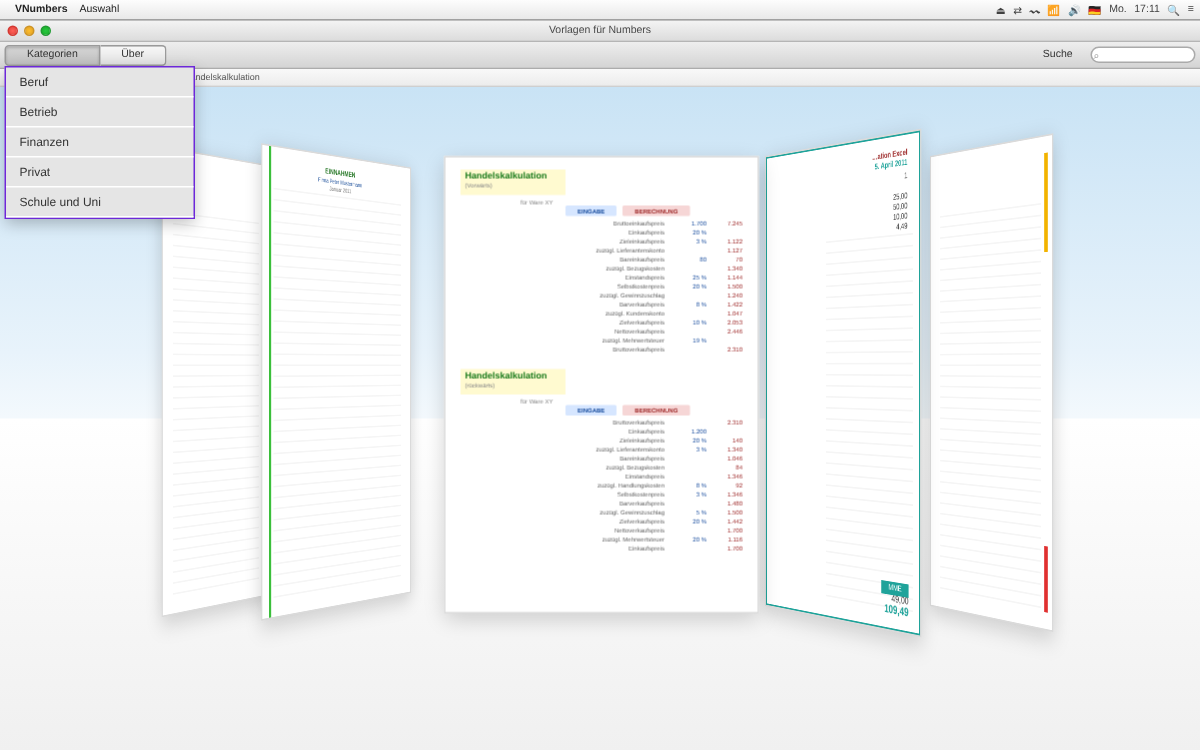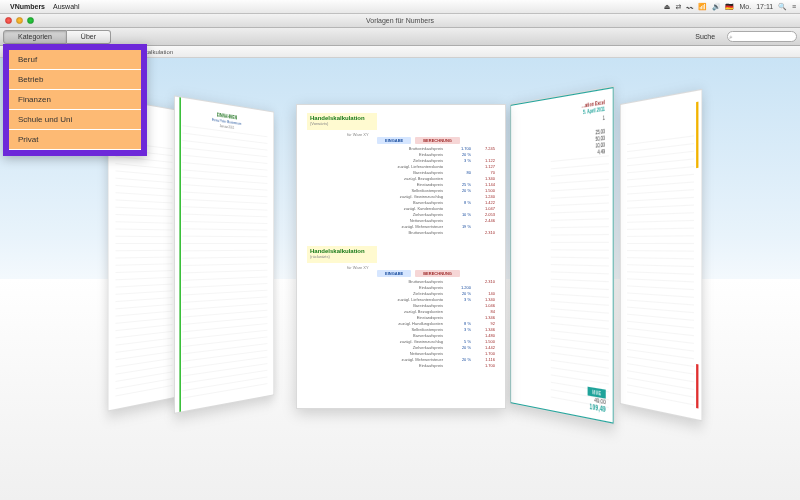--- a/index.html
+++ b/index.html
@@ -36,21 +36,21 @@
 .toolbar .spacer{flex:1}
 .search-wrap{display:flex;align-items:center;gap:4px;font-size:7px;color:#333}
 .search-field{width:70px;height:11px;border-radius:6px;border:1px solid #aaa;background:#fff;font-size:6px;padding:0 6px 0 12px;position:relative}
 .search-icon{position:relative;left:10px;font-size:7px;color:#888;z-index:2}
 
 
 .breadcrumb{height:12px;background:linear-gradient(#f9f9f9,#ececec);border-bottom:1px solid #cfcfcf;display:flex;align-items:center;padding-left:16px;gap:14px;font-size:6px;color:#555}
 .breadcrumb .sep{color:#999}
 
 
-.dropdown{position:absolute;top:44px;left:3px;width:144px;background:#fdba74;border:6px solid #6d28d9;box-shadow:0 3px 10px rgba(0,0,0,.25);z-index:50;font-size:8px}
+.dropdown{position:absolute;top:44px;left:3px;width:127px;background:#e5e5e5;border:1px solid #6d28d9;box-shadow:0 3px 10px rgba(0,0,0,.25);z-index:50;font-size:8px}
 .dropdown .row{padding:5px 9px;border-bottom:1px solid #fff;color:#333;cursor:default}
 
 
 .stage{flex:1;position:relative;overflow:hidden;background:linear-gradient(#c9e3f5 0%,#e8f3fb 40%,#ffffff 60%,#f5f5f5 100%)}
 .stage .floor{position:absolute;left:0;right:0;bottom:0;height:50%;background:linear-gradient(#ffffff,#f0f0f0)}
 .flow{position:absolute;inset:0;perspective:1100px;perspective-origin:50% 42%}
 .card{position:absolute;top:46px;background:#fff;border:1px solid #dadada;box-shadow:0 4px 14px rgba(0,0,0,.18)}
 .card .inner{width:100%;height:100%;padding:8px 10px;overflow:hidden;font-size:4px;color:#555}
 
 .card.center{left:296px;width:210px;height:305px;z-index:10}
@@ -373,15 +373,15 @@
 
     </div>
   </div>
 
 </div>
 
 <div class="dropdown">
   <div class="row">Beruf</div>
   <div class="row">Betrieb</div>
   <div class="row">Finanzen</div>
+  <div class="row">Privat</div>
   <div class="row">Schule und Uni</div>
-  <div class="row">Privat</div>
 </div>
 
 </body></html>

